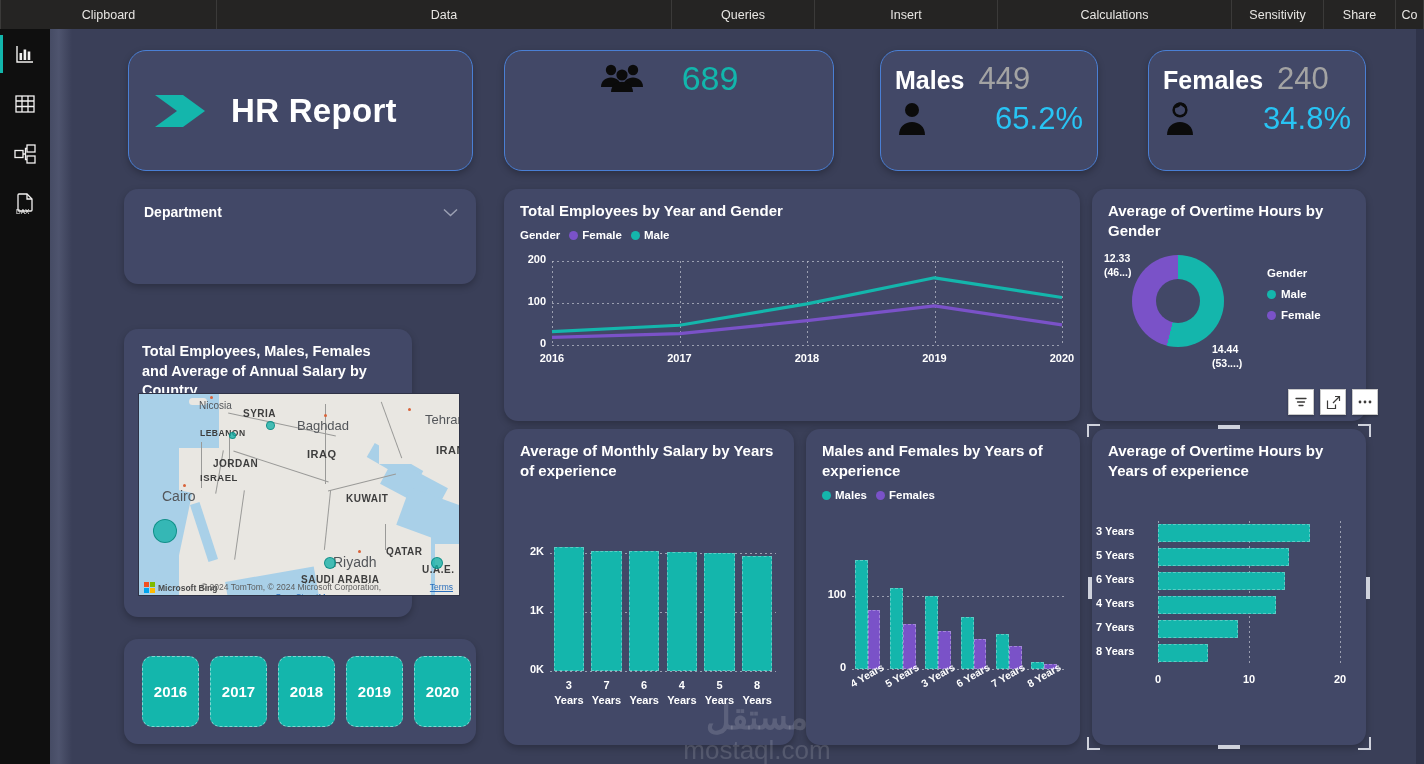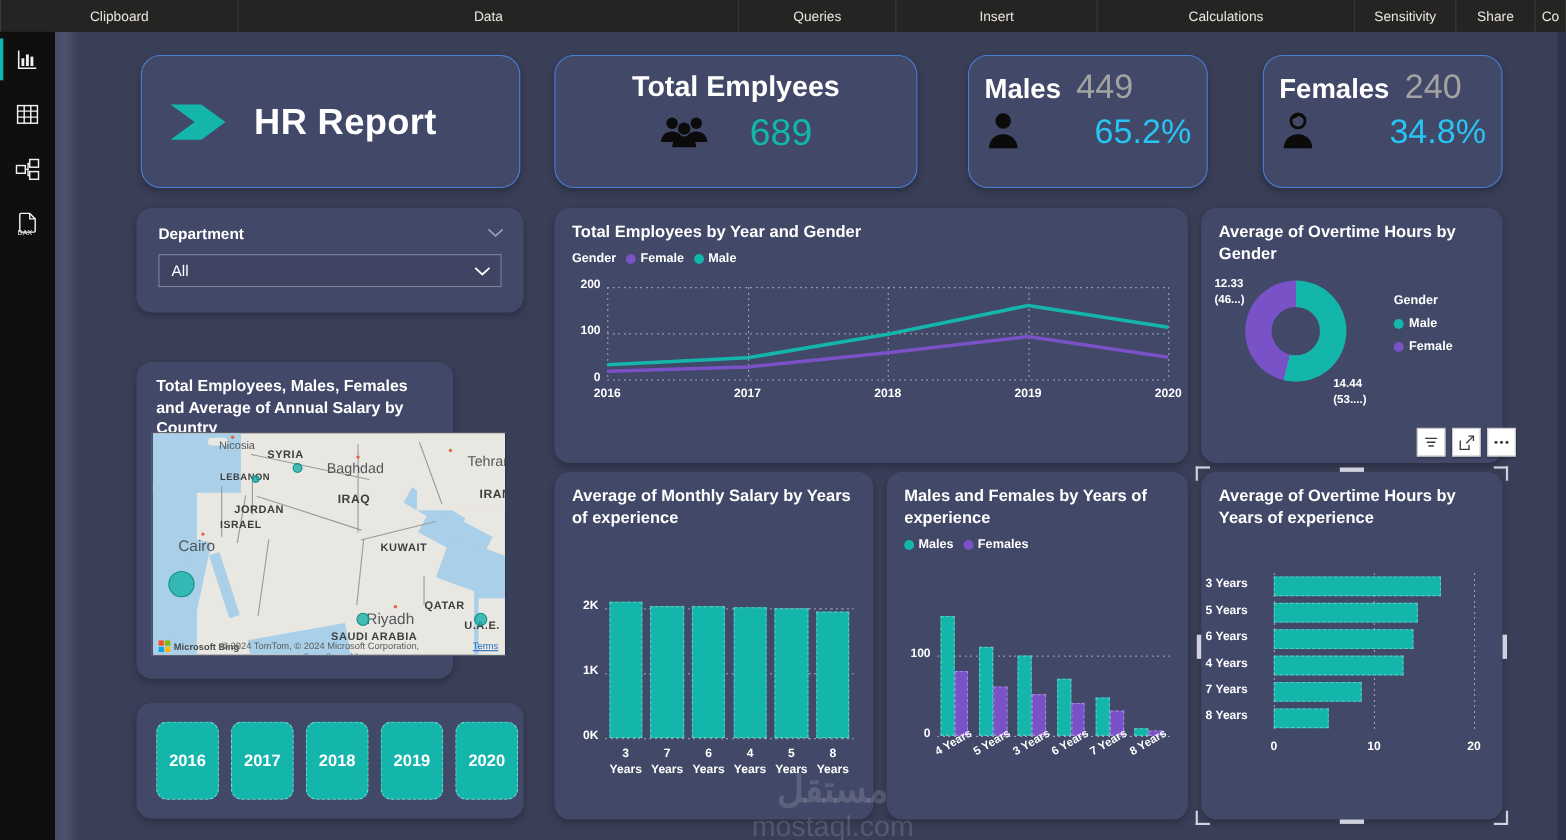--- a/index.html
+++ b/index.html
@@ -285,21 +285,20 @@
     <div class="card kpi" id="hr-title">
       <span class="hr-chevron">
         <svg width="62" height="48" viewBox="0 0 62 48">
           <path d="M2 8 L30 8 L52 24 L30 40 L2 40 L24 24 Z" fill="#14b6ac"></path>
         </svg>
       </span>
       <span class="hr-text">HR Report</span>
     </div>
 
     <div class="card kpi" id="kpi-total">
-      <div class="kpi-total-title">Total Emplyees</div>
       <div class="kpi-total-row">
         <span>
           <svg width="44" height="30" viewBox="0 0 44 30">
             <circle cx="11" cy="8" r="5.2" fill="#0b0b0b"></circle>
               <path d="M1 25c0-6 4.6-9.5 10-9.5S21 19 21 25z" fill="#0b0b0b"></path>
             <circle cx="33" cy="8" r="5.2" fill="#0b0b0b"></circle>
               <path d="M23 25c0-6 4.6-9.5 10-9.5S43 19 43 25z" fill="#0b0b0b"></path>
             <circle cx="22" cy="13" r="5.6" fill="#0b0b0b"></circle>
               <path d="M11 30c0-6.4 5-10.2 11-10.2S33 23.6 33 30z" fill="#0b0b0b"></path>
           </svg>
@@ -341,28 +340,20 @@
         <span class="kpi-g-pct">34.8%</span>
       </div>
     </div>
 
     <div class="card" id="slicer-dept">
       <div class="slicer-head">
         <span class="slicer-title">Department</span>
         <span>
           <svg width="15" height="9" viewBox="0 0 15 9">
               <path d="M1 1.5 L7.5 7.5 L14 1.5" fill="none" stroke="#9ba0b3" stroke-width="1.5"></path>
-            </svg>
-        </span>
-      </div>
-      <div class="slicer-box">
-        <span>All</span>
-        <span>
-          <svg width="15" height="9" viewBox="0 0 15 9">
-              <path d="M1 1.5 L7.5 7.5 L14 1.5" fill="none" stroke="#ffffff" stroke-width="1.6"></path>
             </svg>
         </span>
       </div>
     </div>
 
     <div class="card" id="map-card">
       <div class="map-title">Total Employees, Males, Females and Average of Annual Salary by Country</div>
       <div class="map-frame">
 
         <div class="land" style="left:0;top:0;width:322px;height:203px;"></div>

